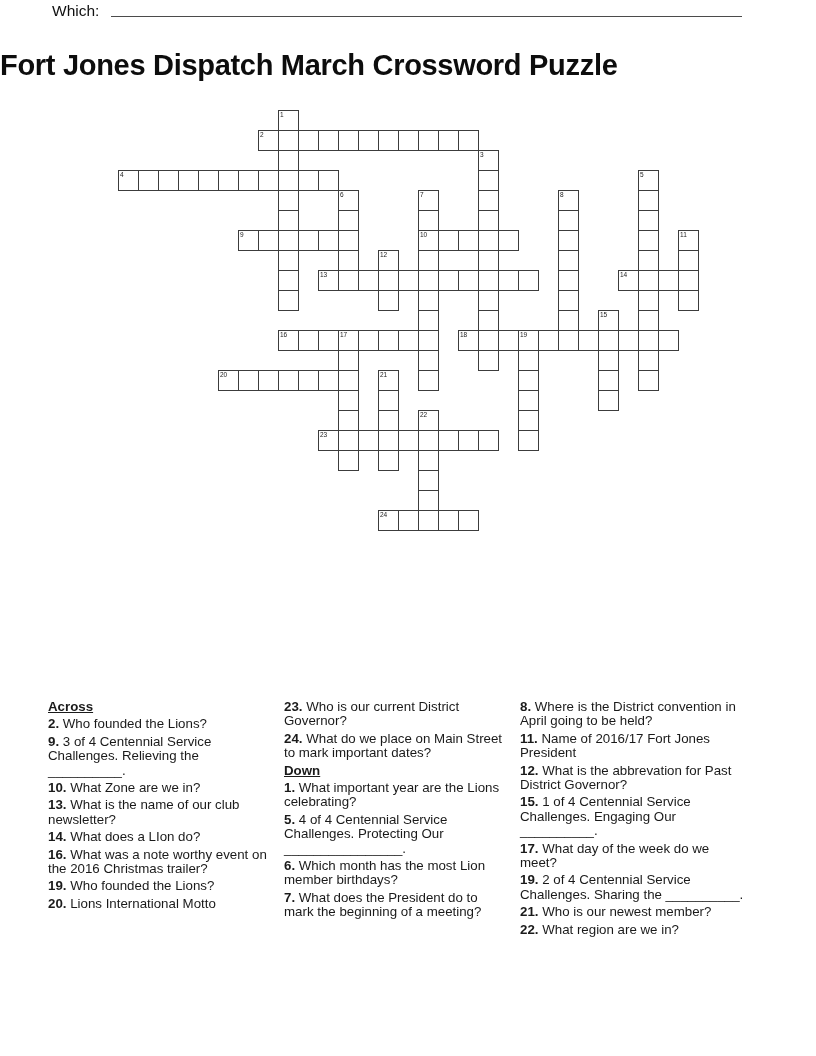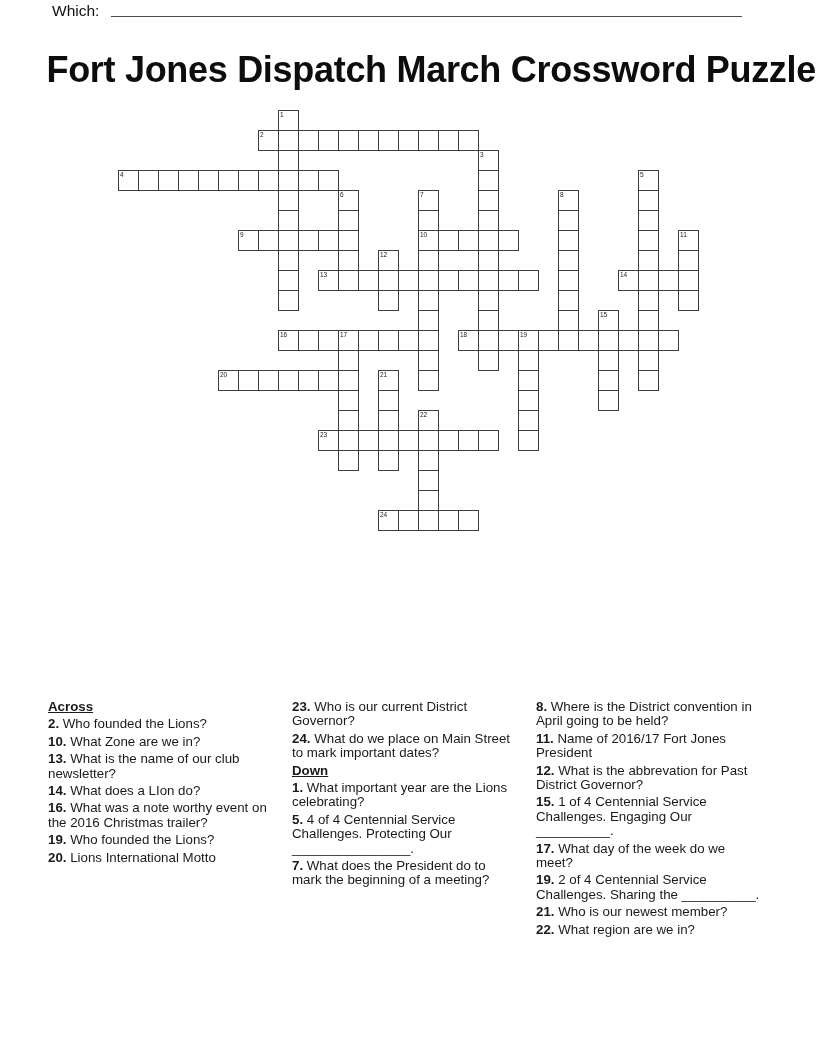--- a/index.html
+++ b/index.html
@@ -17,22 +17,22 @@
     font-size:15.5px;color:#111;
   }
   .name-line{
     position:absolute;left:111px;top:0px;
     width:631px;height:16px;
     border-bottom:1.5px solid #4b4b4b;
   }
   
   .title{
     position:absolute;top:49px;left:0;right:0;
-    text-align:right;
-    font-size:36px;font-weight:600;letter-spacing:-0.3px;
+    text-align:left;
+    font-size:29px;font-weight:600;letter-spacing:-0.3px;
     color:#0d0d0d;
   }
   
   .grid{
     position:absolute;left:118px;top:110px;
     width:581px;height:421px;
   }
   .cell{
     position:absolute;
     width:21px;height:21px;
@@ -44,21 +44,21 @@
     position:absolute;top:0px;left:1px;
     font-size:6.5px;line-height:7px;
     color:#222;
   }
   
   .clues{
     position:absolute;left:48px;top:700px;
     width:716px;
     display:grid;
     grid-template-columns:224px 224px 224px;
-    column-gap:20px;
+    column-gap:12px;
     font-size:13.3px;line-height:14.4px;
     color:#1a1a1a;
   }
   .clue-col{min-width:0;}
   .clue{margin:0 0 3px 0;}
   .clue b{font-weight:700;}
   .clue-header{
     margin:0 0 3px 0;
     font-weight:700;
     text-decoration:underline;
@@ -277,33 +277,35 @@
       </div>
       <div class="cell" style="left: 280px; top: 400px;"></div>
       <div class="cell" style="left: 320px; top: 400px;"></div>
       <div class="cell" style="left: 340px; top: 400px;"></div>
     </div>
 
   <div class="clues" id="clues">
       <div class="clue-col">
         <p class="clue-header">Across</p>
         <p class="clue"><b>2.</b> Who founded the Lions?</p>
+        <p class="clue"><b>9.</b> 3 of 4 Centennial Service Challenges. Relieving the __________.</p>
         <p class="clue"><b>10.</b> What Zone are we in?</p>
         <p class="clue"><b>13.</b> What is the name of our club newsletter?</p>
         <p class="clue"><b>14.</b> What does a LIon do?</p>
         <p class="clue"><b>16.</b> What was a note worthy event on the 2016 Christmas trailer?</p>
         <p class="clue"><b>19.</b> Who founded the Lions?</p>
         <p class="clue"><b>20.</b> Lions International Motto</p>
       </div>
       <div class="clue-col">
         <p class="clue"><b>23.</b> Who is our current District Governor?</p>
         <p class="clue"><b>24.</b> What do we place on Main Street to mark important dates?</p>
         <p class="clue-header">Down</p>
         <p class="clue"><b>1.</b> What important year are the Lions celebrating?</p>
         <p class="clue"><b>5.</b> 4 of 4 Centennial Service Challenges. Protecting Our ________________.</p>
+        <p class="clue"><b>6.</b> Which month has the most Lion member birthdays?</p>
         <p class="clue"><b>7.</b> What does the President do to mark the beginning of a meeting?</p>
       </div>
       <div class="clue-col">
         <p class="clue"><b>8.</b> Where is the District convention in April going to be held?</p>
         <p class="clue"><b>11.</b> Name of 2016/17 Fort Jones President</p>
         <p class="clue"><b>12.</b> What is the abbrevation for Past District Governor?</p>
         <p class="clue"><b>15.</b> 1 of 4 Centennial Service Challenges. Engaging Our __________.</p>
         <p class="clue"><b>17.</b> What day of the week do we meet?</p>
         <p class="clue"><b>19.</b> 2 of 4 Centennial Service Challenges. Sharing the __________.</p>
         <p class="clue"><b>21.</b> Who is our newest member?</p>

